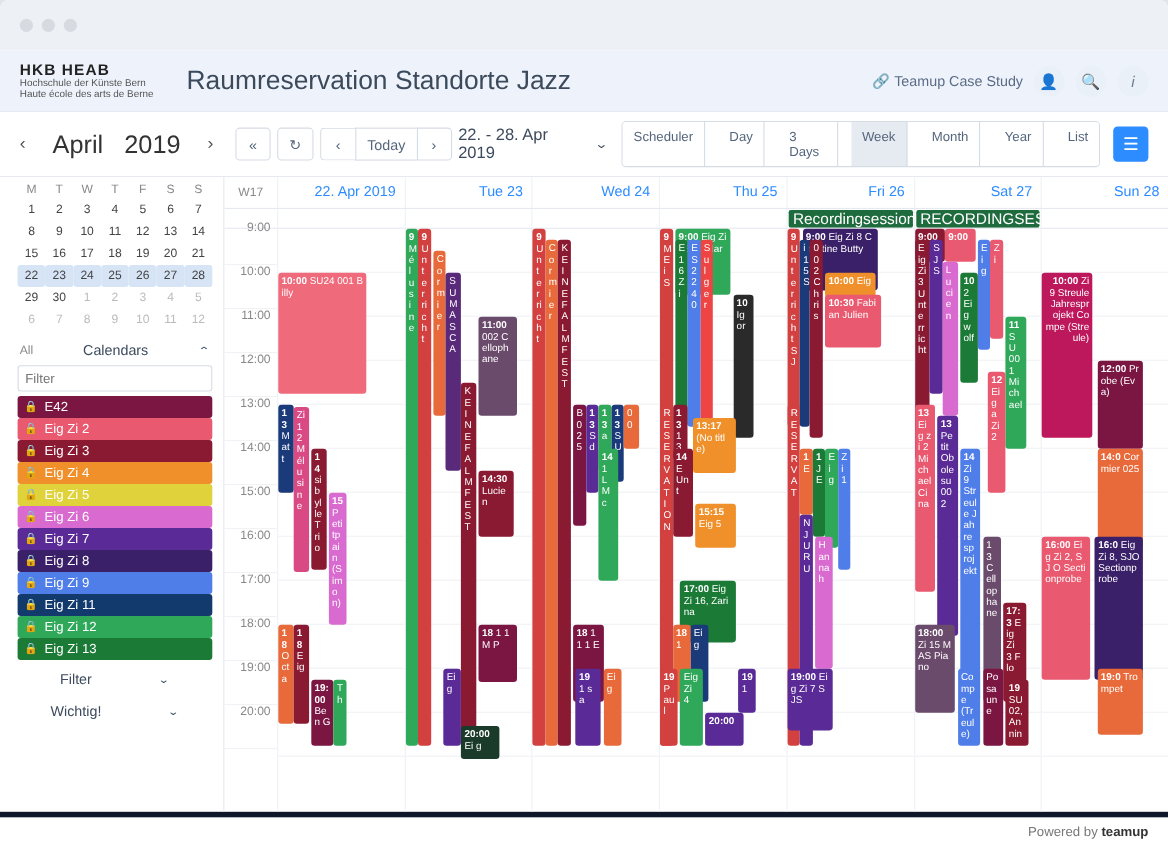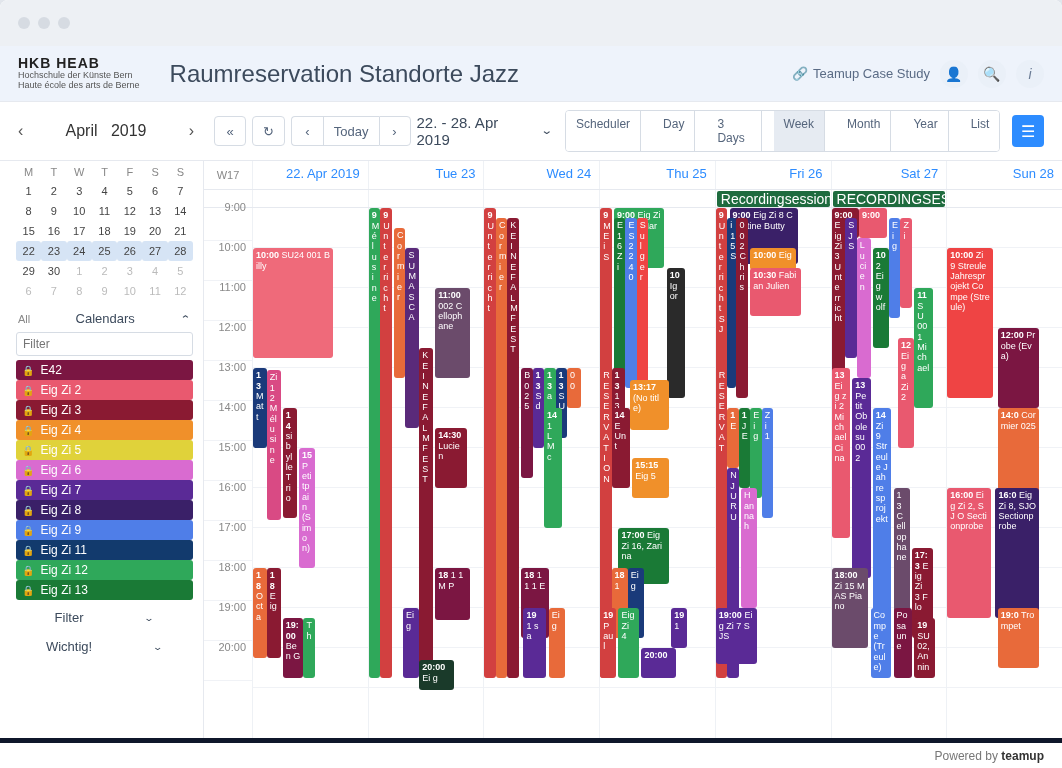--- a/index.html
+++ b/index.html
@@ -11,21 +11,21 @@
 .header { background:#eef3fb; display:flex; align-items:center; padding:10px 18px; border-bottom:1px solid #e6e9ef; }
 .logo-block { line-height:1.1; }
 .logo-main { font-weight:700; font-size:14px; color:#222; letter-spacing:1px; }
 .logo-sub { font-size:9px; color:#555; }
 .page-title { margin-left:30px; font-size:24px; font-weight:500; color:#3c4a5c; flex:1; }
 .header-right { display:flex; align-items:center; gap:10px; }
 .case-link { color:#5a6b85; font-size:13px; display:flex; align-items:center; gap:4px; }
 .icon-btn { width:28px; height:28px; border-radius:50%; background:#eaf0f8; display:flex; align-items:center; justify-content:center; color:#6b7c95; font-size:14px; cursor:pointer; }
 .toolbar { display:flex; align-items:center; padding:8px 18px 8px 8px; gap:10px; background:#fff; border-bottom:1px solid #e6e9ef; }
 .toolbar-left { width:196px; display:flex; align-items:center; justify-content:space-between; padding:0 6px; }
-.month-title { font-size:16px; color:#333; }
+.month-title { font-size:23px; color:#333; }
 .nav-arrow { cursor:pointer; color:#555; padding:4px; }
 .toolbar-main { flex:1; display:flex; align-items:center; gap:6px; }
 .tb-btn { border:1px solid #d6dce4; background:#fff; height:30px; min-width:32px; border-radius:4px; display:flex; align-items:center; justify-content:center; padding:0 10px; color:#55657c; font-size:13px; cursor:pointer; }
 .tb-group { display:flex; }
 .tb-group .tb-btn { border-radius:0; border-right-width:0; }
 .tb-group .tb-btn:first-child { border-radius:4px 0 0 4px; }
 .tb-group .tb-btn:last-child { border-radius:0 4px 4px 0; border-right-width:1px; }
 .date-range { font-size:15px; color:#3c4a5c; display:flex; align-items:center; gap:6px; }
 .views { display:flex; gap:12px; border:1px solid #d6dce4; border-radius:4px; overflow:hidden; }
 .view-btn { padding:6px 10px; font-size:12px; color:#55657c; border-right:1px solid #d6dce4; background:#fff; cursor:pointer; }
@@ -474,21 +474,21 @@
               <div class="hr"></div>
               <div class="hr"></div>
               <div class="hr"></div>
               <div class="hr"></div>
               <div class="hr"></div>
               <div class="hr"></div>
               <div class="hr"></div>
               <div class="hr"></div>
               <div class="hr"></div>
               <div class="hr"></div>
-              <div class="event" style="top: 40px; height: 150px; left: 0%; width: 40%; background: #ef4444;"><span class="et">10:00</span> Zi 9 Streule Jahresprojekt Compe (Streule)</div>
+              <div class="event" style="top: 40px; height: 150px; left: 0%; width: 40%; background: #be185d; text-align: right;"><span class="et">10:00</span> Zi 9 Streule Jahresprojekt Compe (Streule)</div>
               <div class="event" style="top: 120px; height: 80px; left: 44%; width: 36%; background: rgb(123, 22, 66);"><span class="et">12:00</span> Probe (Eva)</div>
               <div class="event" style="top: 200px; height: 90px; left: 44%; width: 36%; background: rgb(232, 106, 58);"><span class="et">14:0</span> Cormier 025</div>
               <div class="event" style="top: 280px; height: 130px; left: 0%; width: 38%; background: rgb(233, 89, 111);"><span class="et">16:00</span> Eig Zi 2, SJ O Sectionprobe</div>
               <div class="event" style="top: 280px; height: 130px; left: 42%; width: 38%; background: rgb(58, 32, 104);"><span class="et">16:0</span> Eig Zi 8, SJO Sectionprobe</div>
               <div class="event" style="top: 400px; height: 60px; left: 44%; width: 36%; background: rgb(232, 106, 58);"><span class="et">19:0</span> Trompet</div>
             </div>
         </div>
       </div>
     </div>
 

